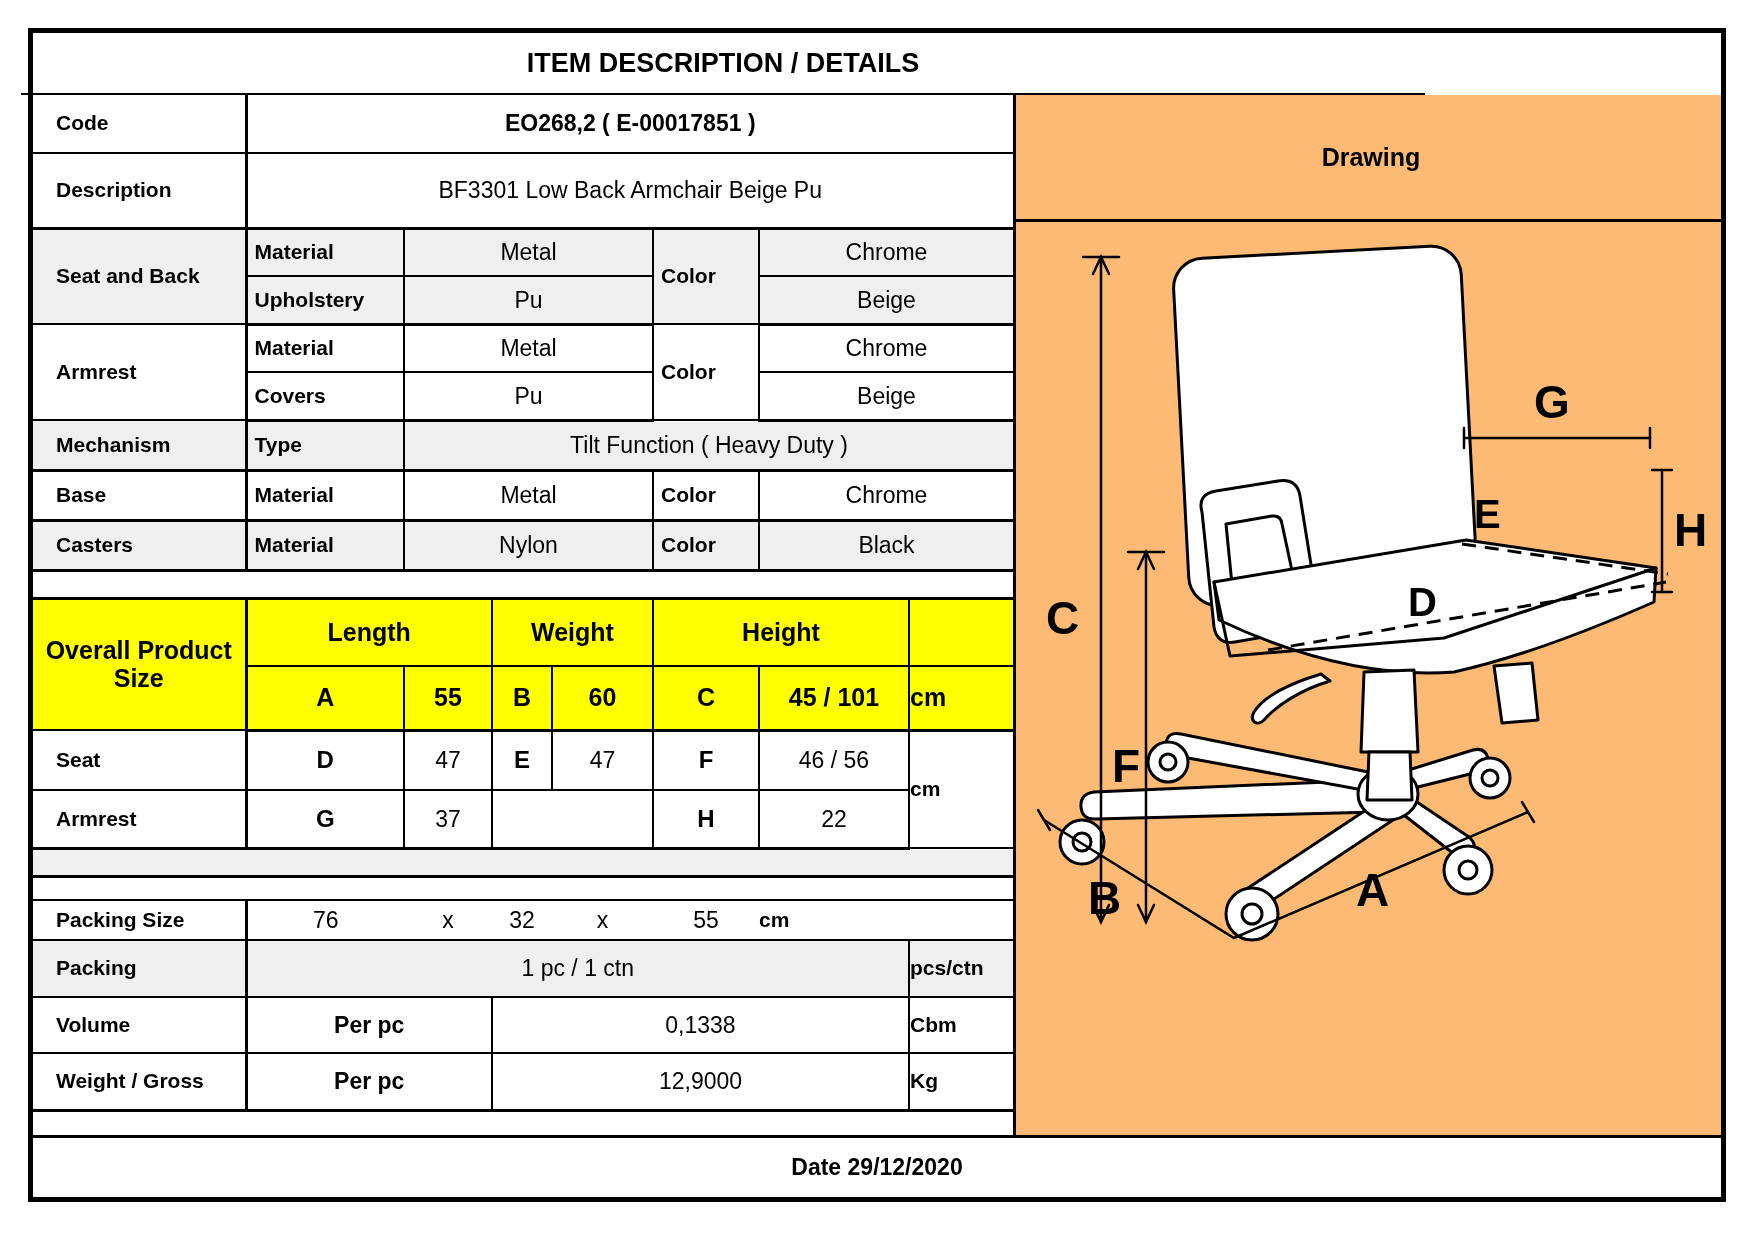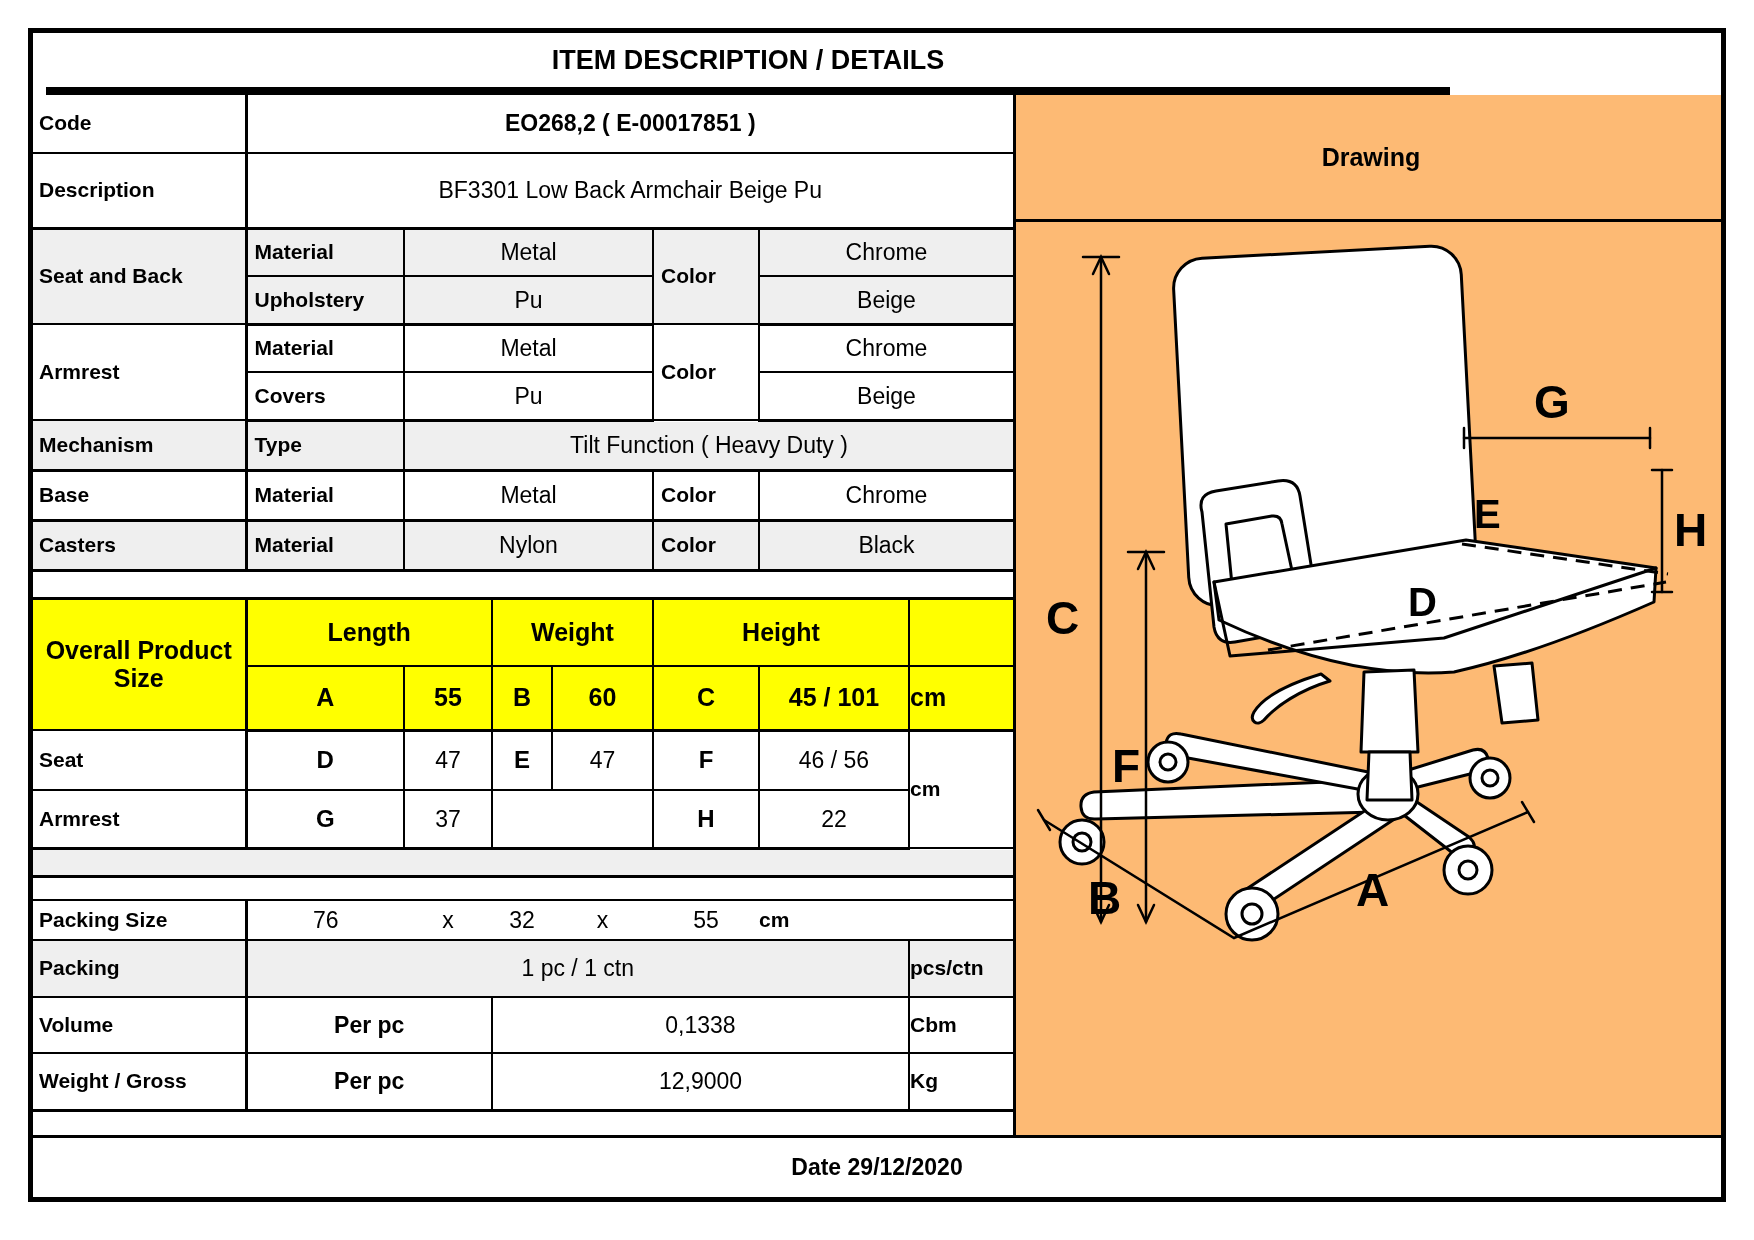--- a/index.html
+++ b/index.html
@@ -1,34 +1,34 @@
 <!DOCTYPE html>
 <html><head>
 <meta charset="utf-8">
 <style>
   html,body{margin:0;padding:0;background:#9a9a9a;}
   .sheet{position:relative;width:1754px;height:1240px;background:#fff;
          font-family:"Liberation Sans",sans-serif;color:#000;overflow:hidden;}
   .frame{position:absolute;left:28px;top:28px;width:1698px;height:1174px;
          border:5px solid #000;box-sizing:border-box;}
-  .title-bar{position:absolute;left:46px;top:33px;width:1404px;height:62px;
-         border-bottom:8px solid #000000;box-sizing:border-box;display:flex;
+  .title-bar{position:absolute;left:21px;top:33px;width:1404px;height:62px;
+         border-bottom:2px solid #000000;box-sizing:border-box;display:flex;
          align-items:center;justify-content:center;font-weight:bold;font-size:27px;}
   
   table.spec{position:absolute;left:33px;top:95px;width:980px;
          border-collapse:collapse;table-layout:fixed;}
   .spec td{border:2px solid #000;padding:0;font-size:23px;text-align:center;
          vertical-align:middle;background:#fff;overflow:hidden;line-height:1.15;}
   .spec tr:first-child>td{border-top:0;}
   .spec td:first-child{border-left:0;}
   .spec td:last-child{border-right:0;}
   .spec tr.hb>td{border-bottom-width:3px;}
   .spec tr.ht>td{border-top-width:3px;}
   .spec tr.shade>td{background:#efefef;}
-  .spec td.lab{font-weight:bold;text-align:left;padding-left:6px;font-size:21px;
+  .spec td.lab{font-weight:bold;text-align:left;padding-left:23px;font-size:21px;
          border-right-width:3px;}
   .spec td.sub{font-weight:bold;text-align:left;padding-left:7px;font-size:21px;}
   .spec tr.yellow>td{background:#ffff00;font-weight:bold;font-size:25px;}
   .spec td.ycenter{background:#ffff00;font-weight:bold;font-size:21px;
          text-align:center;padding:0;border-right-width:3px;}
   .spec td.keycell{font-weight:bold;font-size:24px;}
   .spec td.unit{font-weight:bold;text-align:left;font-size:21px;}
   .spec td.bold{font-weight:bold;}
   .spec tr.gap>td{border:0;background:#fff;}
   .spec tr.gapgray>td{border:0;border-bottom:3px solid #000;background:#efefef;}

